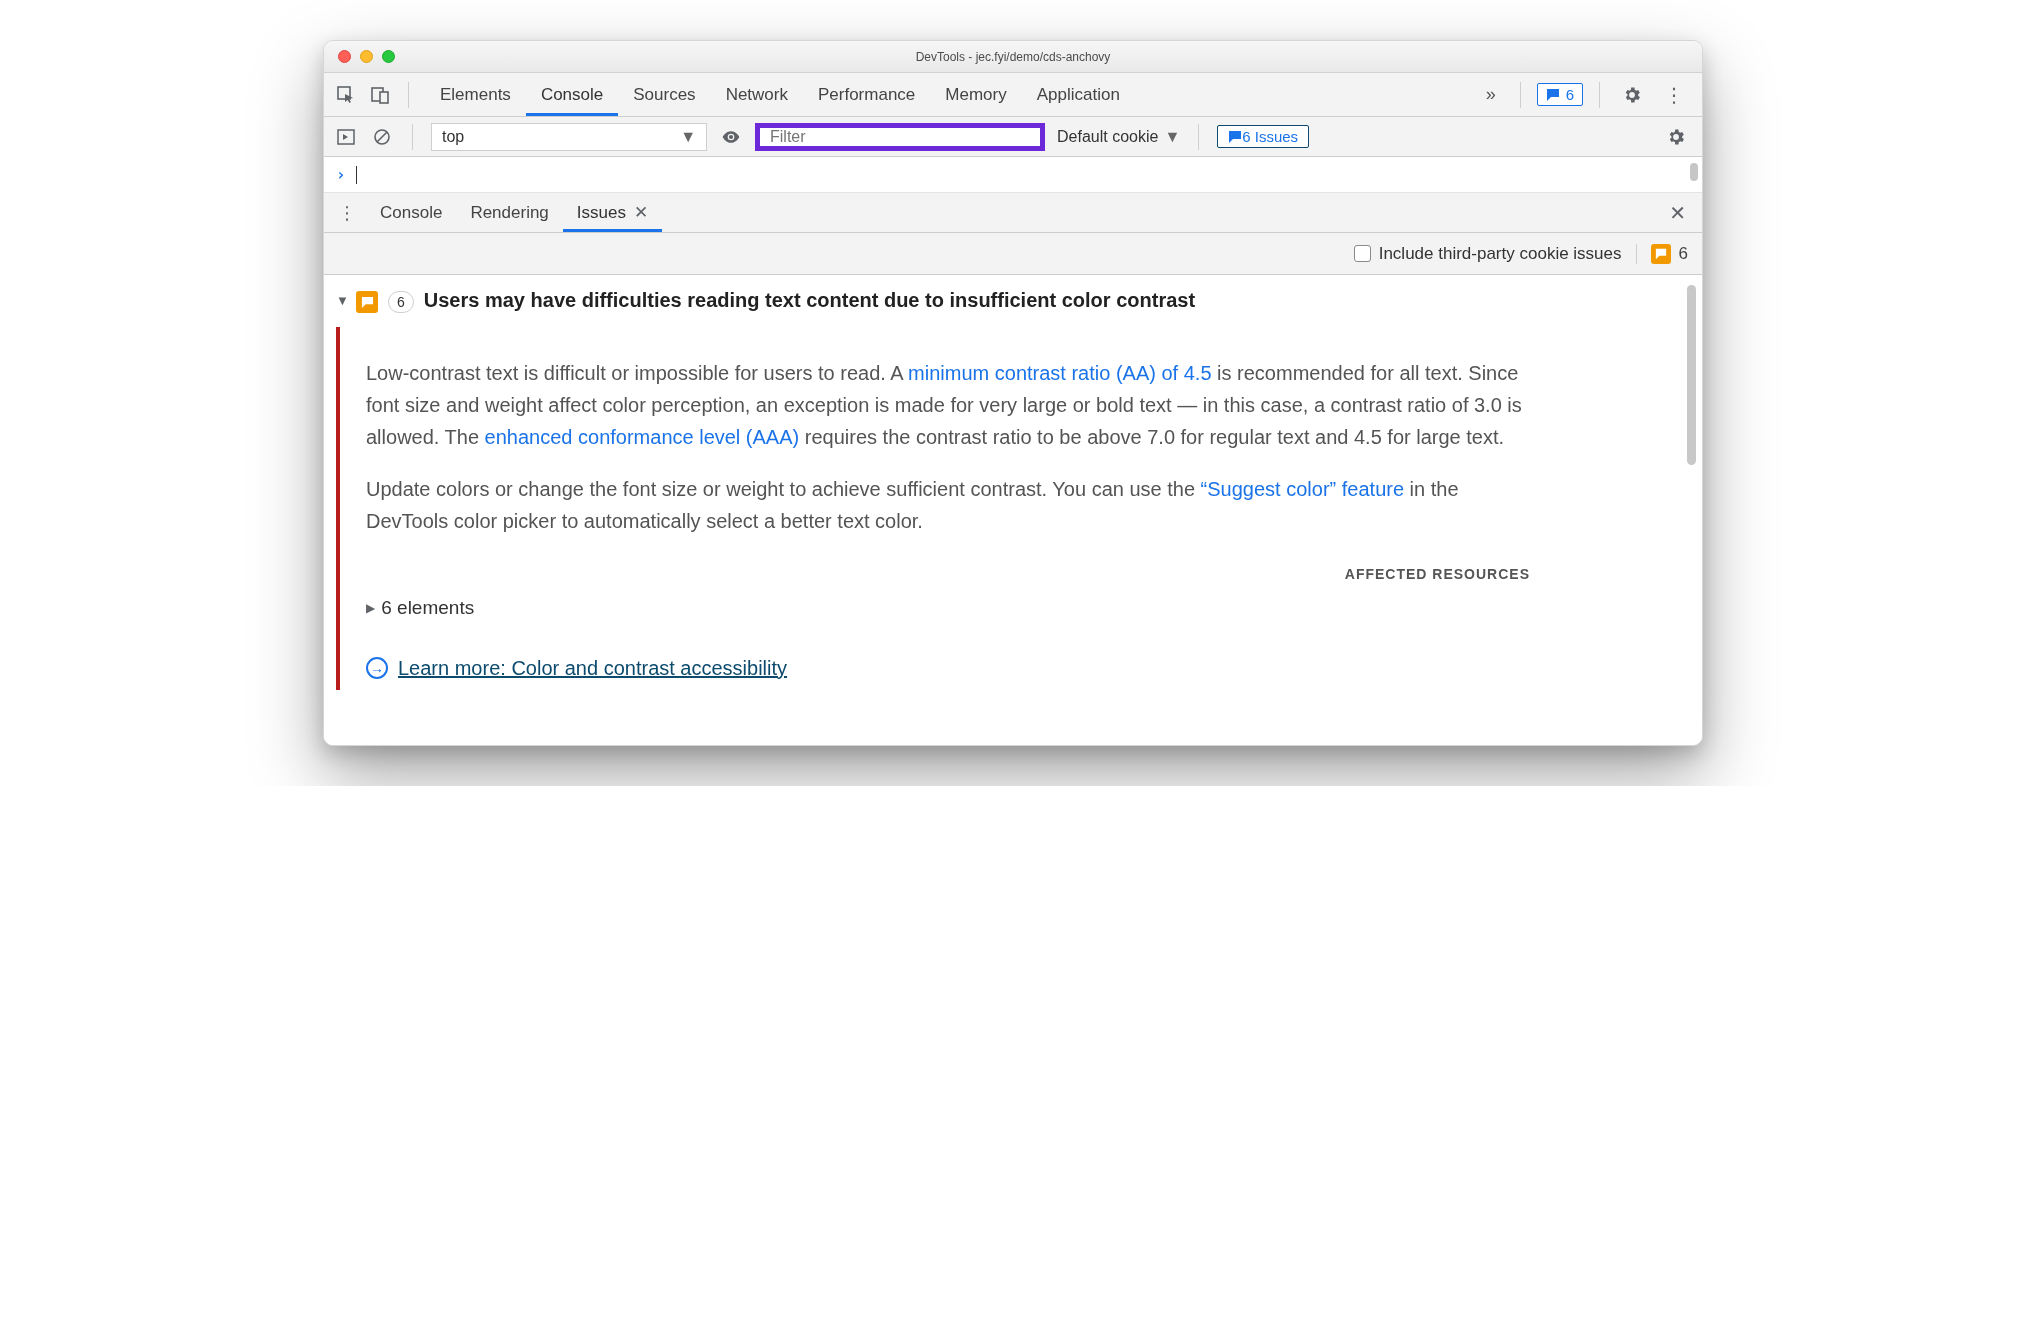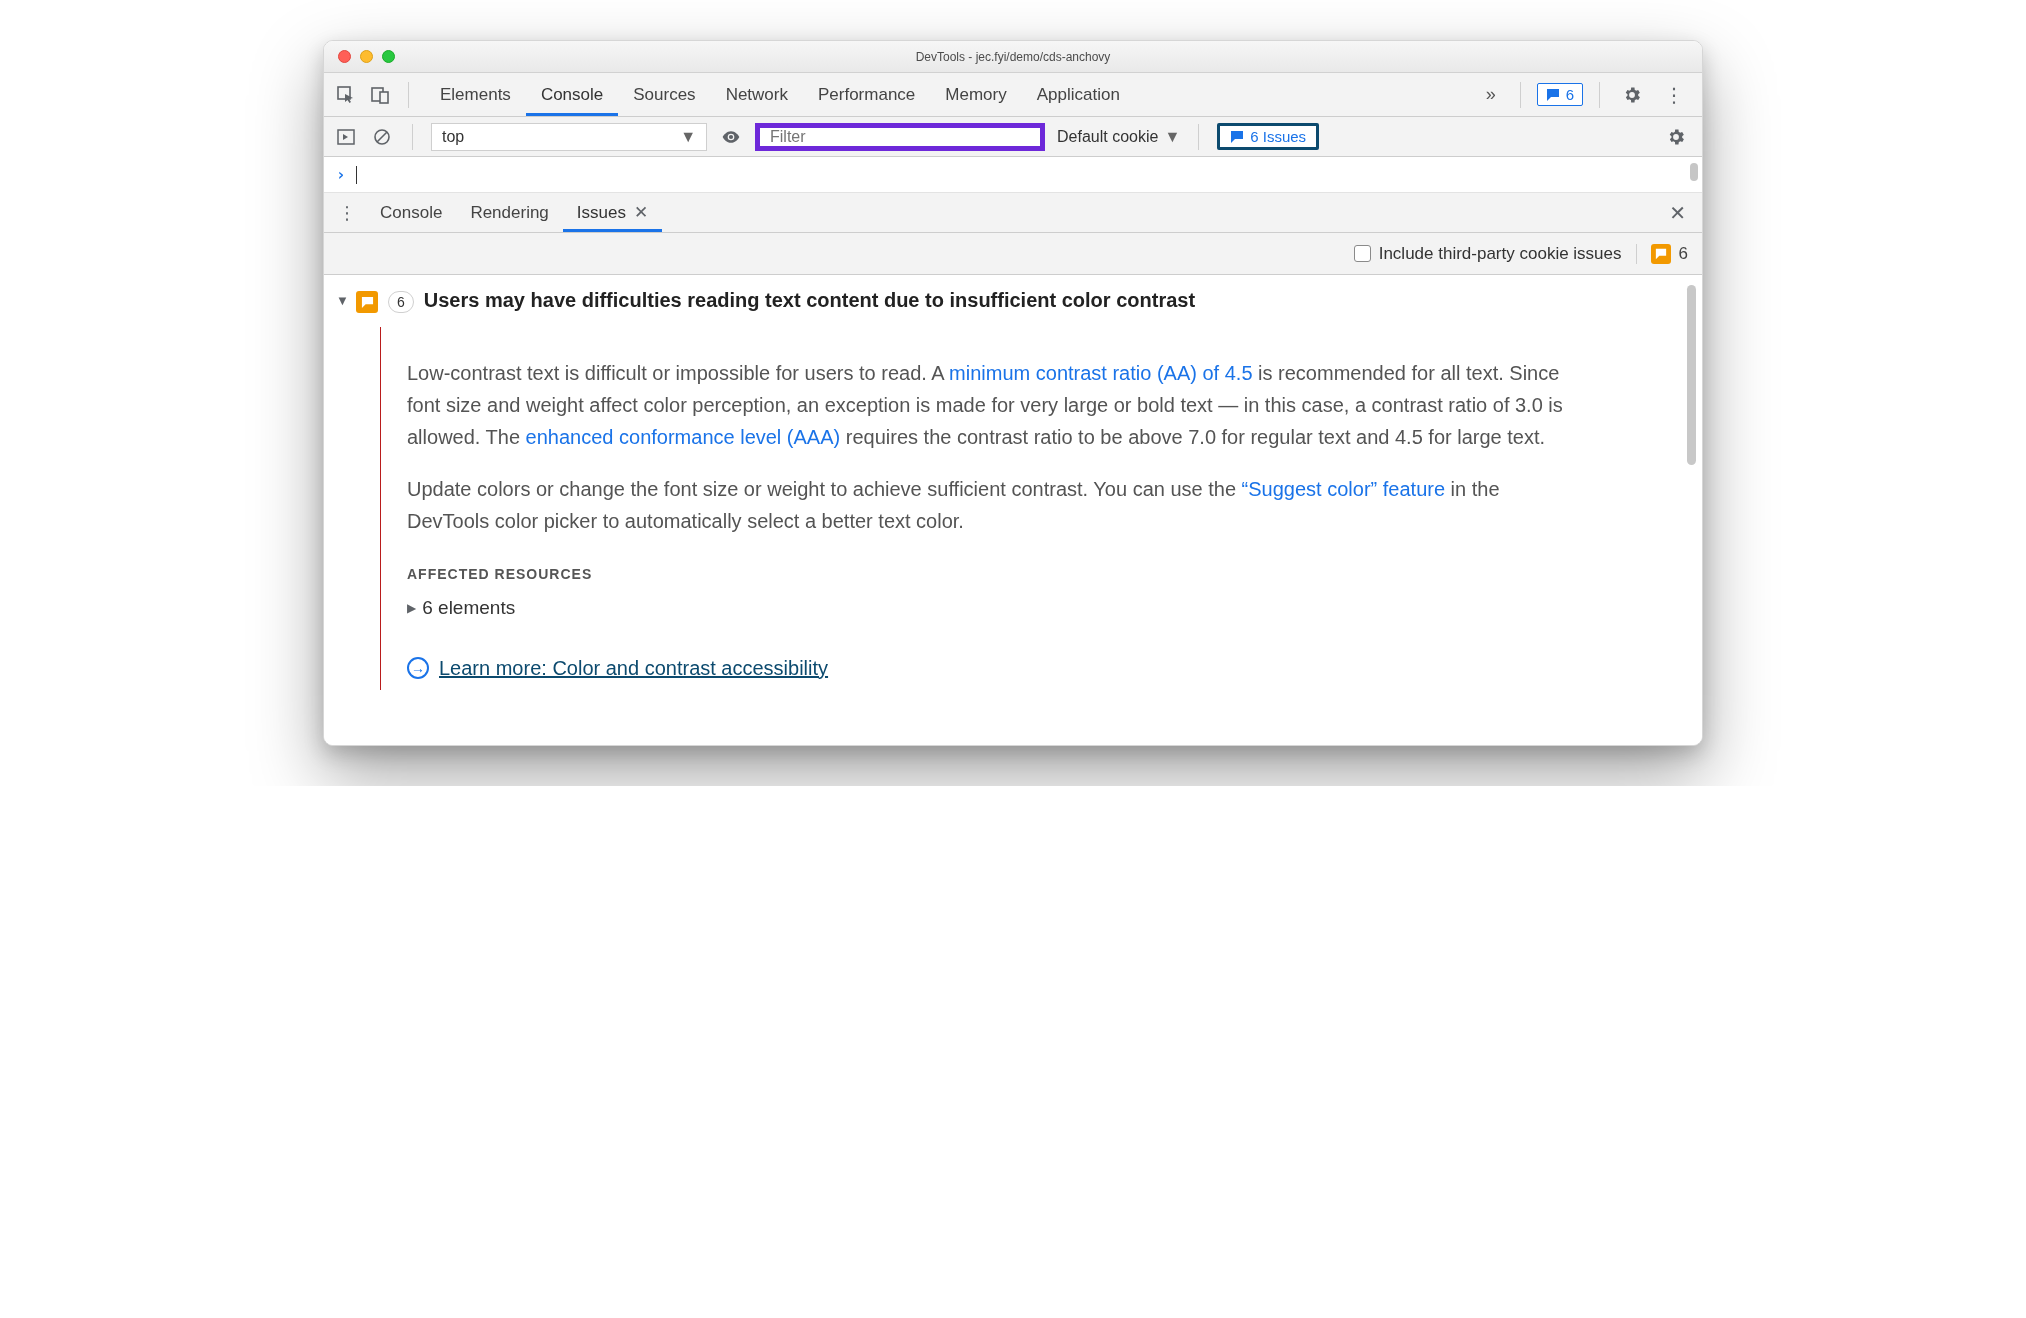--- a/index.html
+++ b/index.html
@@ -96,22 +96,22 @@
     height:28px; width:276px; padding:0 10px; color:#333;
   }
   .filter-input {
     border:5px solid #6d28d9; background:#fff;
     height:28px; width:290px; padding:0 10px; color:#757575; font-size:16px;
   }
   .levels-dropdown {
     display:flex; align-items:center; gap:6px; color:#333;
   }
   .issues-pill {
-    display:flex; align-items:center; gap:6px;
-    border:3px solid #0c4a6e; color:#1a73e8; background:#fff;
+    display:flex; align-items:center; 
+    border:1px solid #0c4a6e; color:#1a73e8; background:#fff;
     padding:2px 10px; border-radius:2px; font-size:15px;
   }
   .toolbar2 .gear { margin-left:auto; }
 
   
   .console-line {
     display:flex; align-items:center; gap:8px;
     height:36px; padding:0 12px; font-family:Menlo,monospace;
     border-bottom:1px solid #e3e3e3; position:relative;
   }
@@ -165,28 +165,28 @@
     font-weight:700; font-size:14px; margin-top:2px;
   }
   .count-chip {
     border:1px solid #d0d0d0; border-radius:11px; padding:0 8px;
     font-size:14px; color:#333; background:#fff; height:22px;
     display:flex; align-items:center; margin:2px 10px 0 10px;
   }
   .issue-title { font-size:20px; font-weight:700; color:#222; }
   .issue-header { display:flex; align-items:flex-start; }
   .issue-content {
-    margin-top:14px; margin-left:44px;
-    border-left:1px solid #b91c1c;
+    margin-top:14px; 
+    border-left:4px solid #b91c1c;
     padding:10px 6px 6px 26px;
     font-size:20px; line-height:1.6; color:#545454;
     max-width: 1200px;
   }
   .issue-content a.link { color:#1a73e8; text-decoration:none; }
-  .affected { margin-top:26px; font-size:14px; letter-spacing:1px; color:#555; font-weight:700;}
+  .affected { margin-top:26px; font-size:14px; letter-spacing:1px; color:#555; font-weight:700;text-align:right;}
   .elements-row { display:flex; align-items:center; gap:6px; margin-top:8px; font-size:19px; color:#333;}
   .tri { font-size:12px; color:#5f6368;}
   .learn-row { display:flex; align-items:center; gap:10px; margin-top:28px;}
   .circle-arrow {
     width:22px; height:22px; border:2px solid #1a73e8; border-radius:50%;
     display:flex; align-items:center; justify-content:center; color:#1a73e8; font-size:14px;
   }
   .learn-link { color:#0c4a6e; text-decoration:underline; font-size:20px;}
   .body-scroll {
     position:absolute; right:6px; top:10px; width:9px; height:180px;

